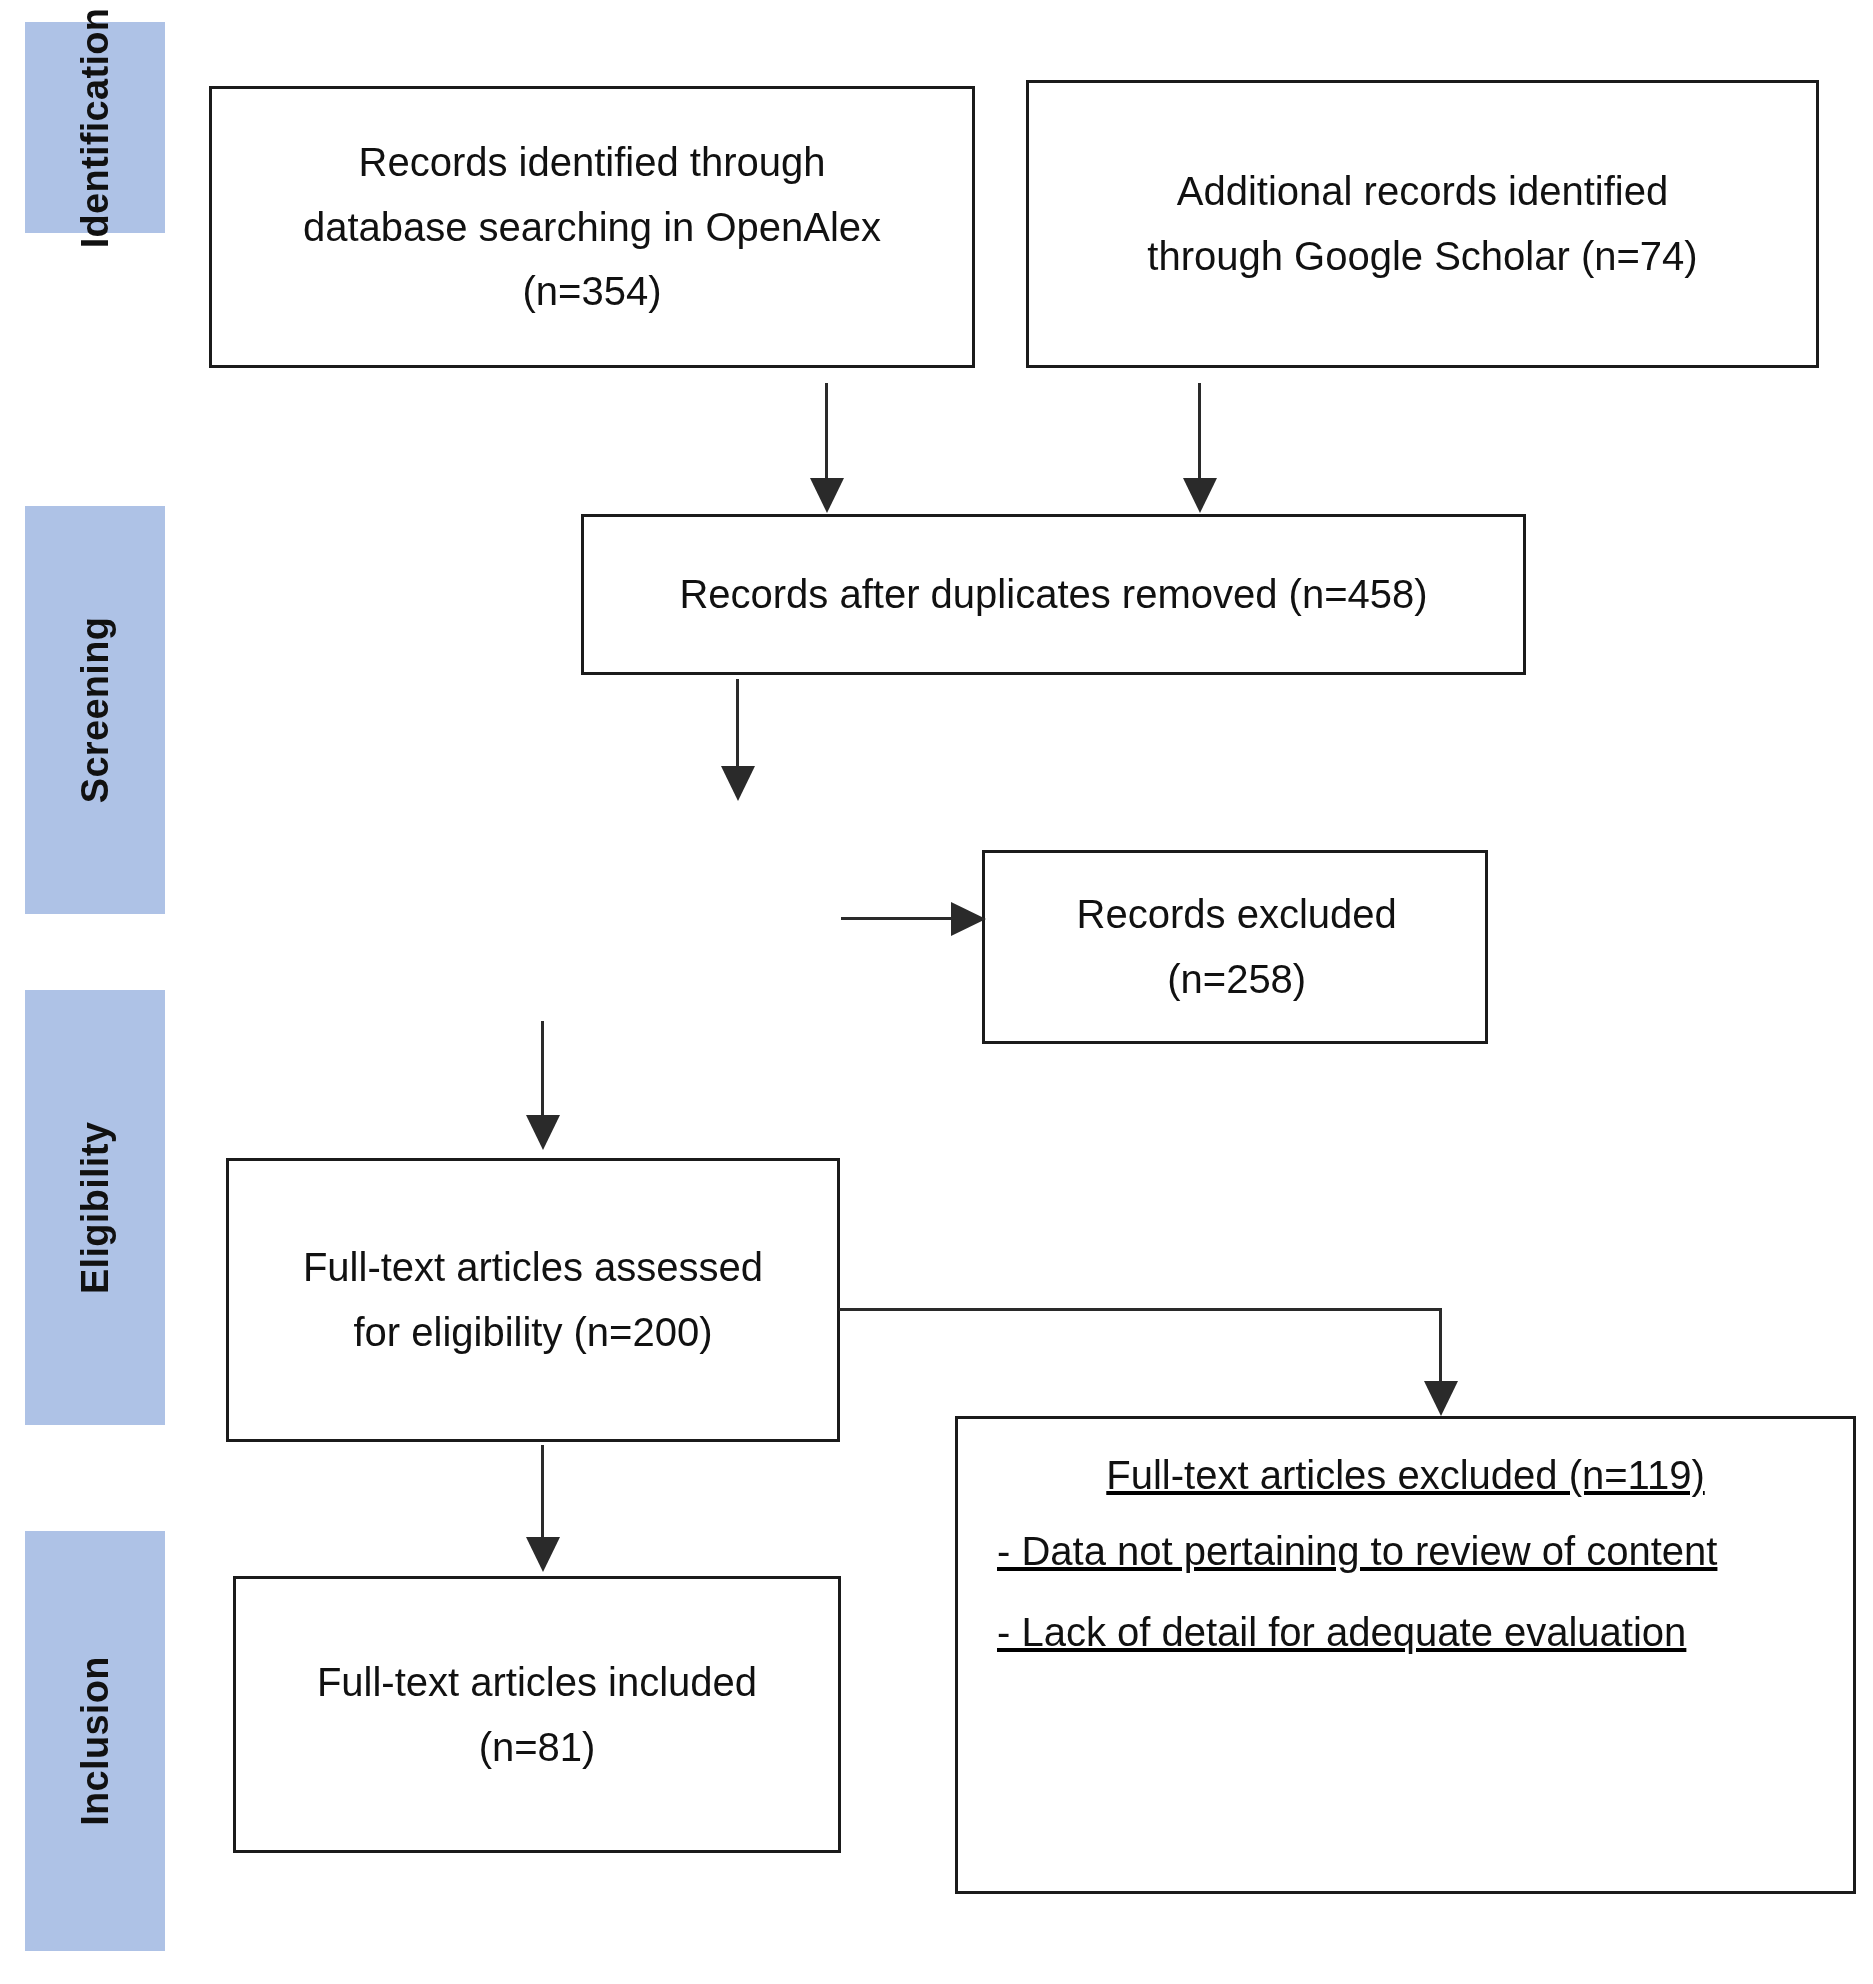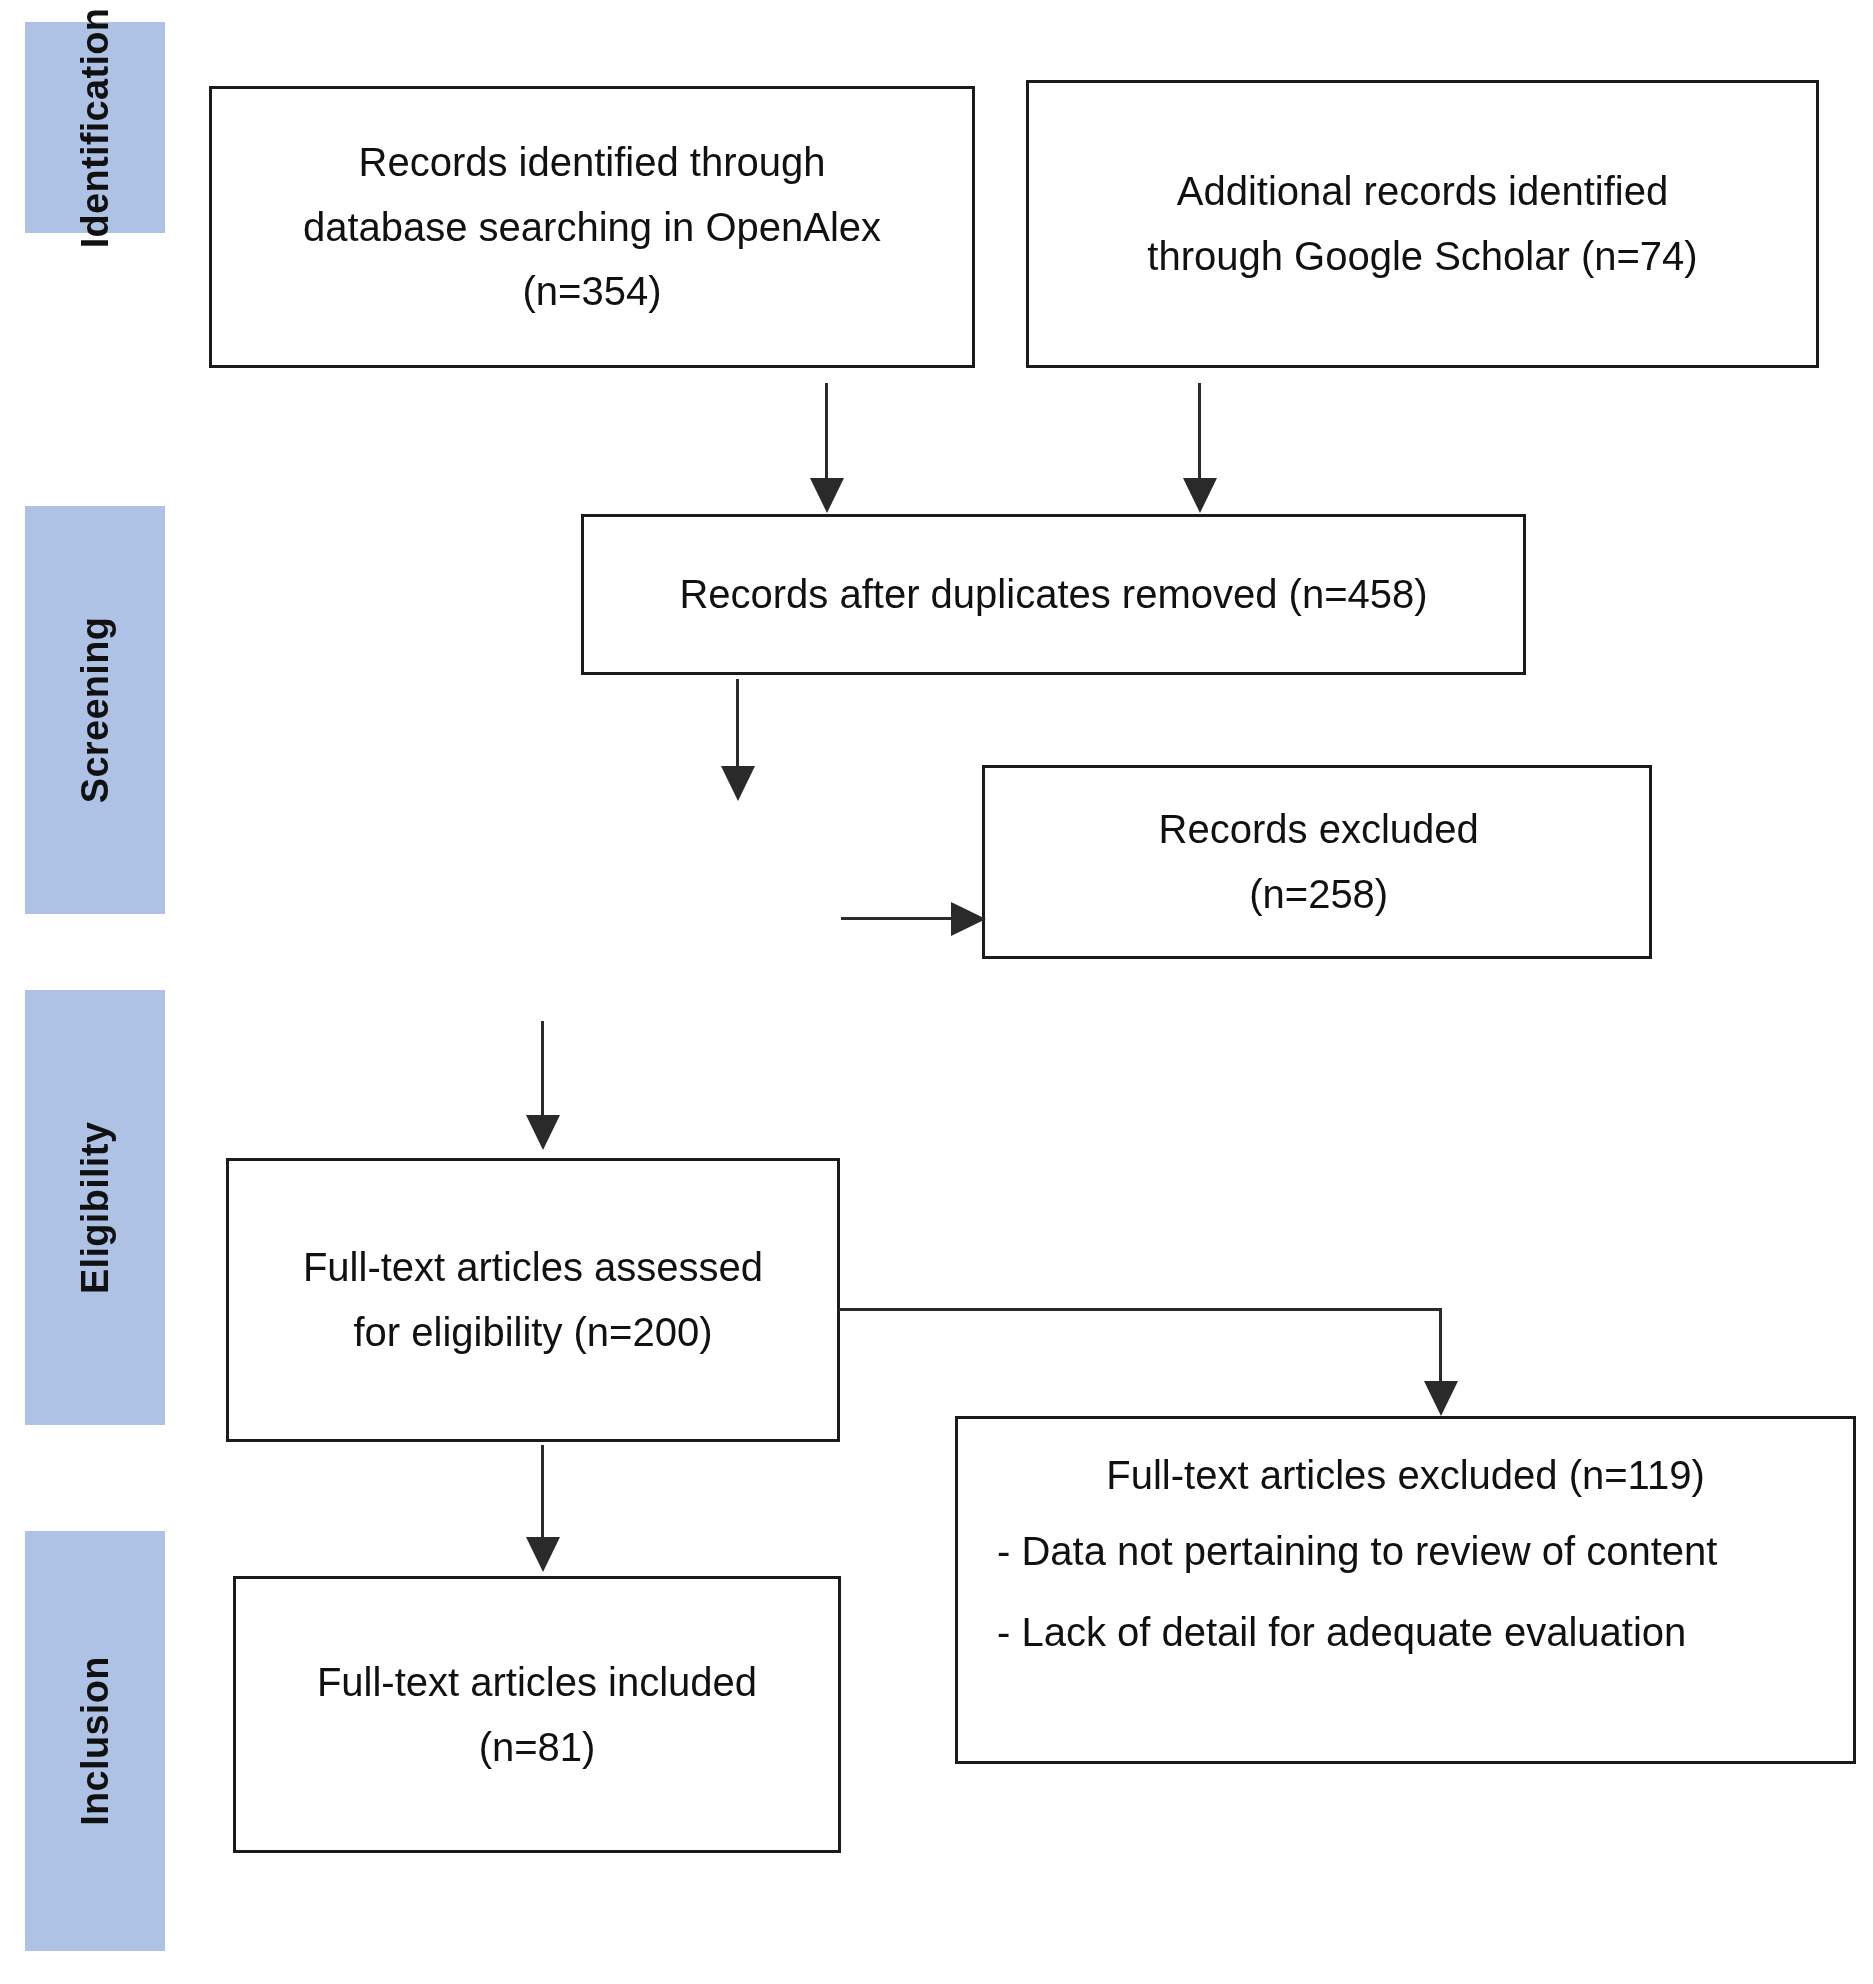--- a/index.html
+++ b/index.html
@@ -139,41 +139,41 @@
   <div class="arrow-down" style="left:1183px; top:478px;"></div>
 
   <div class="flow-box" style="left:581px; top:514px; width:945px; height:161px;">
     <div class="line">Records after duplicates removed (n=458)</div>
   </div>
 
   <div class="v-line" style="left:736px; top:679px; height:91px;"></div>
   <div class="arrow-down" style="left:721px; top:766px;"></div>
 
 
-  <div class="flow-box" style="left:982px; top:765px; width:670px; height:194px;padding-left:21px;">
+  <div class="flow-box" style="left:982px; top:850px; width:506px; height:194px;padding-left:21px;">
     <div class="line">Records excluded</div>
     <div class="line">(n=258)</div>
   </div>
 
   <div class="h-line" style="left:841px; top:917px; width:115px;"></div>
   <div class="arrow-right" style="left:951px; top:902px;"></div>
 
   <div class="v-line" style="left:541px; top:1021px; height:98px;"></div>
   <div class="arrow-down" style="left:526px; top:1115px;"></div>
 
   <div class="flow-box" style="left:226px; top:1158px; width:614px; height:284px;">
     <div class="line">Full-text articles assessed</div>
     <div class="line">for eligibility (n=200)</div>
   </div>
 
   <div class="h-line" style="left:839px; top:1308px; width:603px;"></div>
   <div class="v-line" style="left:1439px; top:1308px; height:81px;"></div>
   <div class="arrow-down" style="left:1424px; top:1381px;"></div>
 
-  <div class="flow-box left-aligned" style="left:955px; top:1416px; width:901px; height:348px;">
+  <div class="flow-box left-aligned" style="left:955px; top:1416px; width:901px; height:478px;text-decoration:underline;">
     <div class="line center">Full-text articles excluded (n=119)</div>
     <div class="line bullet">- Data not pertaining to review of content</div>
     <div class="line bullet">- Lack of detail for adequate evaluation</div>
   </div>
 
   <div class="v-line" style="left:541px; top:1445px; height:96px;"></div>
   <div class="arrow-down" style="left:526px; top:1537px;"></div>
 
   <div class="flow-box" style="left:233px; top:1576px; width:608px; height:277px;">
     <div class="line">Full-text articles included</div>

